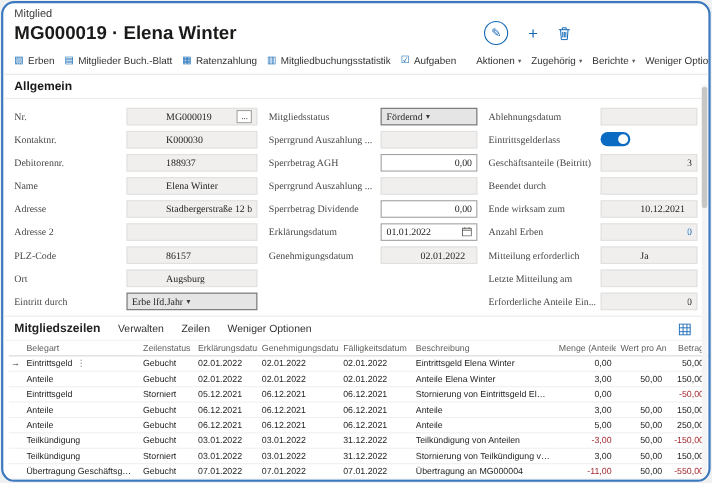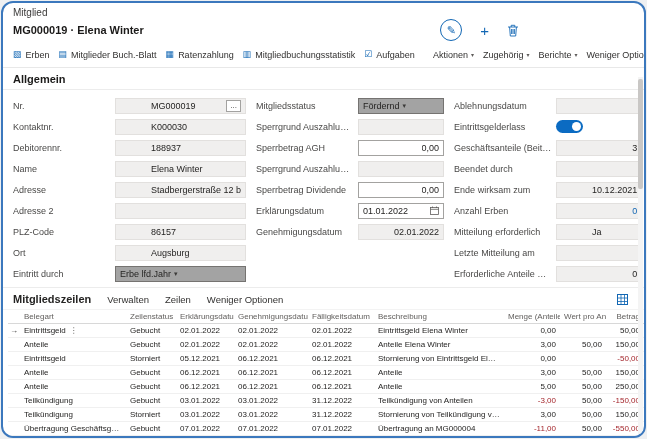--- a/index.html
+++ b/index.html
@@ -3,47 +3,47 @@
 <meta charset="utf-8">
 <style>
   * { box-sizing: border-box; margin: 0; padding: 0; }
   html, body { width: 647px; height: 439px; overflow: hidden; background: #eef0f2; }
   body { font-family: "Liberation Sans", sans-serif; color: #252423; }
   .app { position: relative; width: 645px; height: 437px; margin: 1px; background: #fff;
          border: 2px solid #3b78bd; border-radius: 12px; overflow: hidden; }
 
   .caption { padding: 4px 10px 0; font-size: 10px; color: #3b3a39; }
   .titlebar { display: flex; align-items: center; padding: 1px 10px 3px; }
-  .titlebar h1 { font-size: 11px; font-weight: 600; color: #1b1a19; white-space: nowrap; }
+  .titlebar h1 { font-size: 17px; font-weight: 600; color: #1b1a19; white-space: nowrap; }
   .title-icons { display: flex; align-items: center; gap: 18px; margin-left: auto; margin-right: 115px; color: #1267b4; }
   .circle-btn { width: 22px; height: 22px; border: 1px solid #1267b4; border-radius: 50%;
                 display: flex; align-items: center; justify-content: center; font-size: 11px; cursor: pointer; }
   .flat-btn { display: flex; align-items: center; font-size: 15px; cursor: pointer; line-height: 1; }
 
   .ribbon { display: flex; align-items: center; gap: 9px; padding: 4px 10px 6px; font-size: 9px;
             border-bottom: 1px solid #e8e8e8; white-space: nowrap; }
   .ract { display: flex; align-items: center; gap: 4px; cursor: pointer; color: #323130; }
   .ricon { color: #1267b4; font-size: 9px; line-height: 1; }
   .rdiv { width: 1px; height: 13px; background: #dcdcdc; }
   .rmenu { display: flex; align-items: center; gap: 3px; cursor: pointer; color: #323130; }
   .rcaret { font-size: 6px; color: #605e5c; }
 
   .sec-head { display: flex; align-items: center; padding: 5px 10px 4px; font-size: 11px;
               font-weight: 700; color: #1b1a19; border-bottom: 1px solid #ececec; }
 
   .gcols { display: grid; grid-template-columns: 1fr 1fr 1fr; column-gap: 10px; padding: 5px 10px 3px; }
-  .frow { display: flex; align-items: center; height: 21px; gap: 4px; }
+  .frow { display: flex; align-items: center; height: 21px; gap: 4px; font-family: Liberation Serif, serif; }
   .flabel { width: 98px; min-width: 98px; font-size: 9px; color: #494847; white-space: nowrap;
             overflow: hidden; text-overflow: ellipsis; }
   .ctl { flex: 1; height: 16px; display: flex; align-items: center; padding: 0 4px; font-size: 9px;
          overflow: hidden; min-width: 0; }
   .ctl .val { white-space: nowrap; overflow: hidden; text-overflow: ellipsis; }
   .ro { background: #f0efee; border: 1px solid #e2e0de; padding-left: 35px; }
   .input { background: #fff; border: 1px solid #a3a2a0; }
-  .selbox { background: #a3a3a3; border: 1px solid #757371; justify-content: flex-start; }
+  .selbox { background: #e5e5e5; border: 1px solid #757371; justify-content: flex-start; }
   .numctl { justify-content: flex-end; }
   .link { color: #1267b4; cursor: pointer; }
   .assist { margin-left: auto; border: 1px solid #a3a2a0; background: #fff; font-size: 8px;
             height: 12px; line-height: 9px; padding: 0 3px; cursor: pointer; color: #323130; }
   .caret { font-size: 7px; color: #3b3a39; margin-left: 3px; }
   .cal { display: flex; margin-left: 4px; }
   .toggle { width: 27px; height: 13px; border-radius: 7px; background: #0b6bc2; position: relative; cursor: pointer; }
   .toggle .knob { position: absolute; right: 2px; top: 2px; width: 9px; height: 9px; border-radius: 50%; background: #fff; }
 
   .lines-head { display: flex; align-items: center; gap: 16px; padding: 5px 10px 4px;

